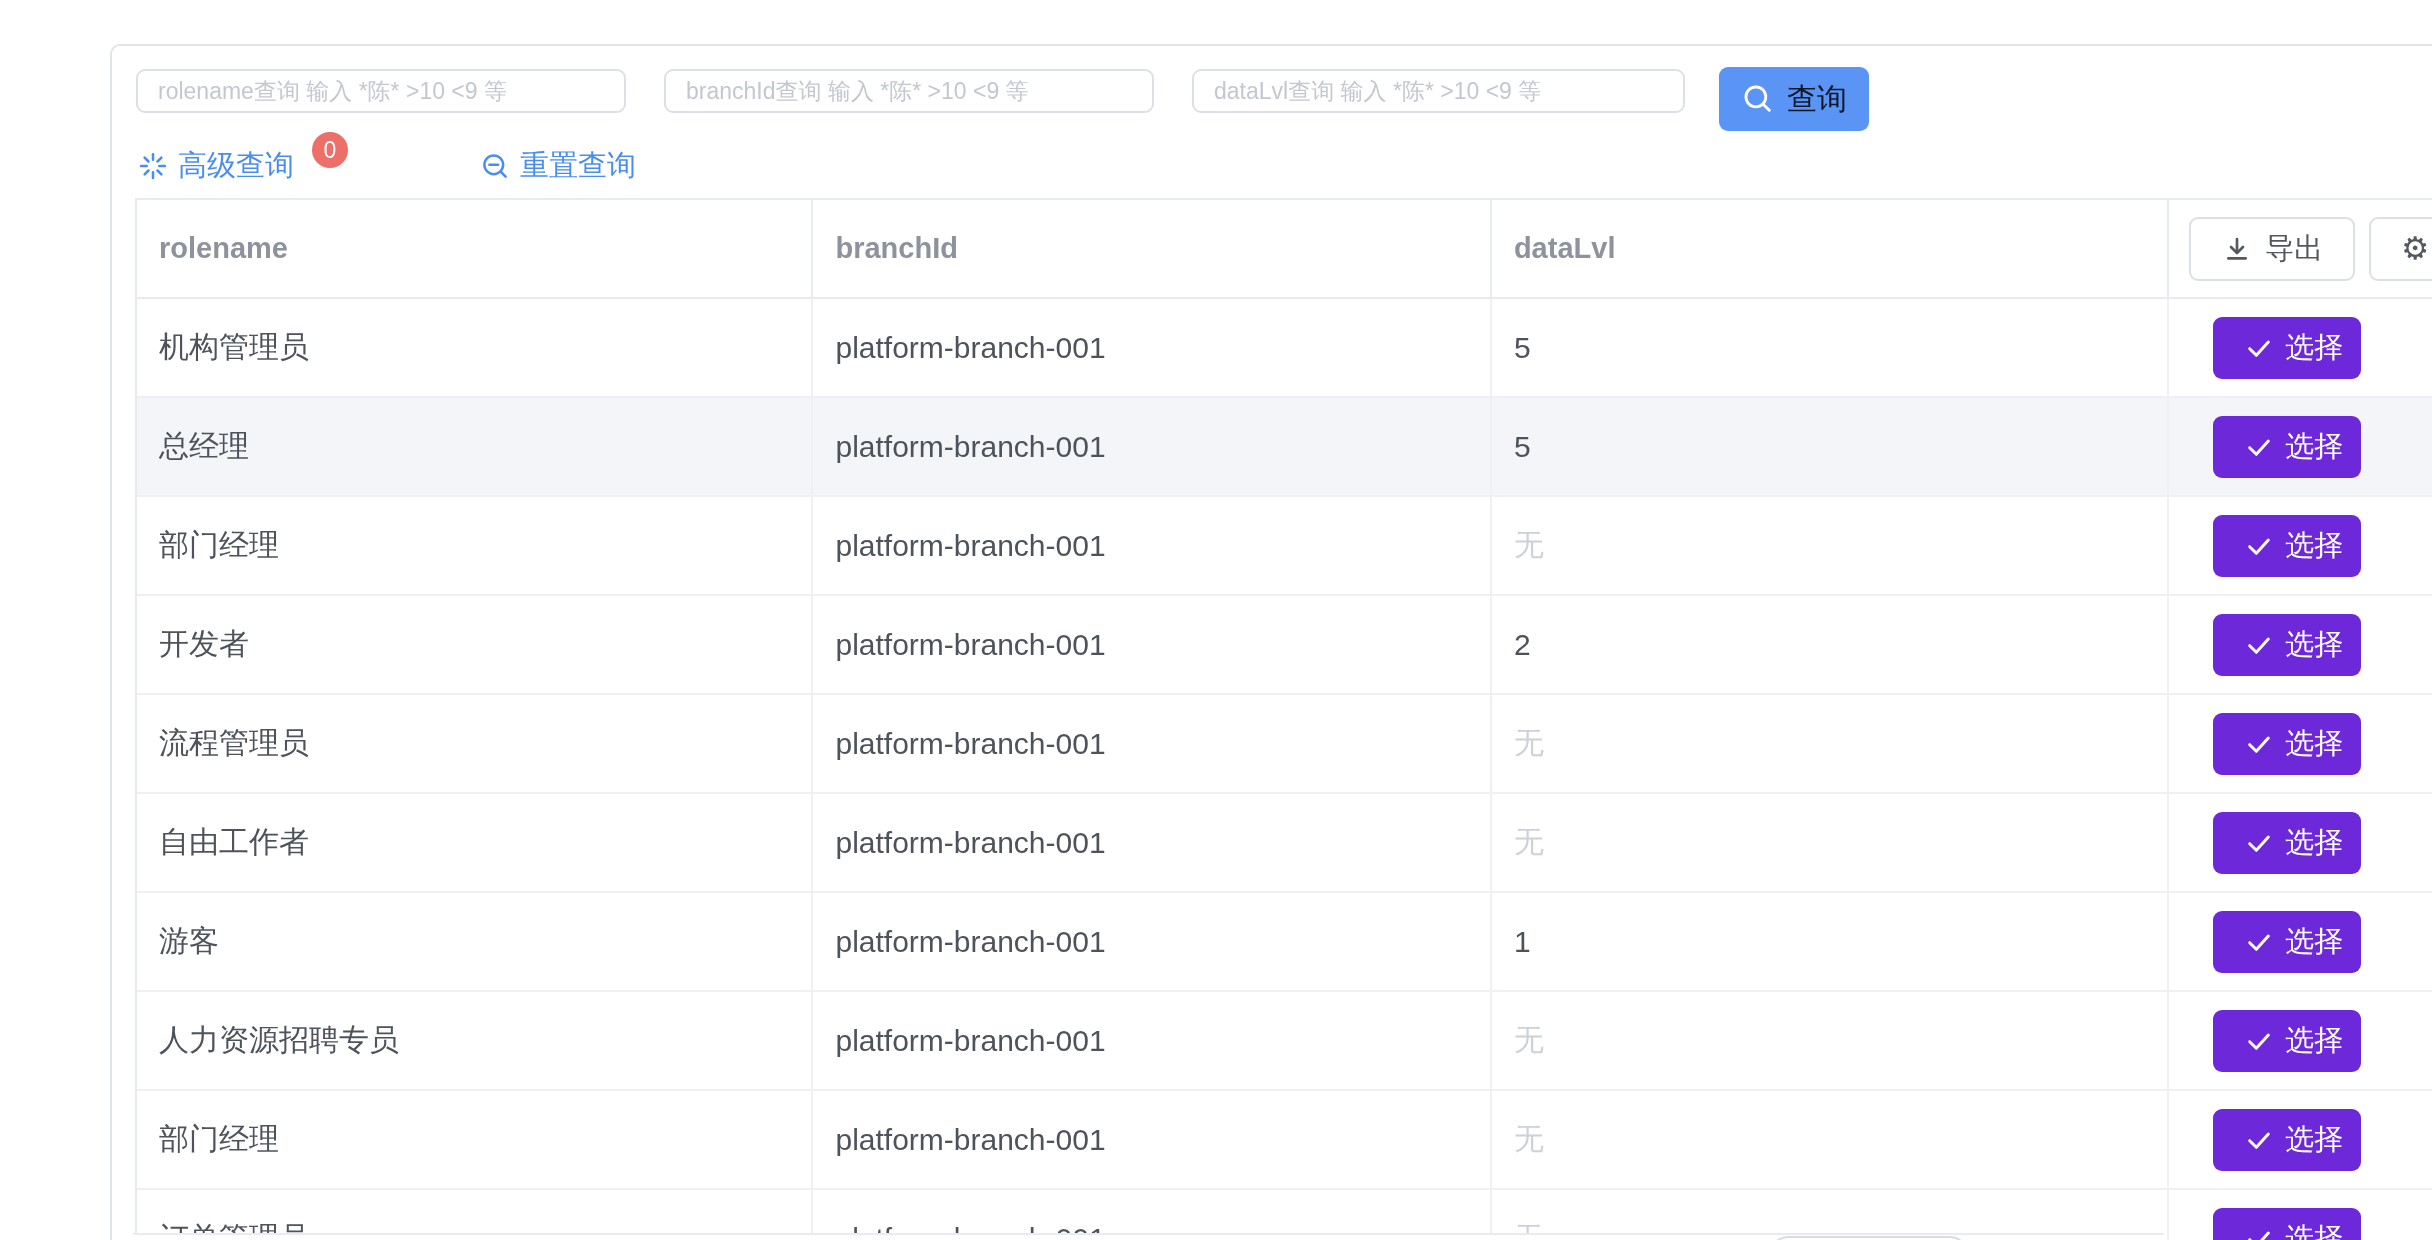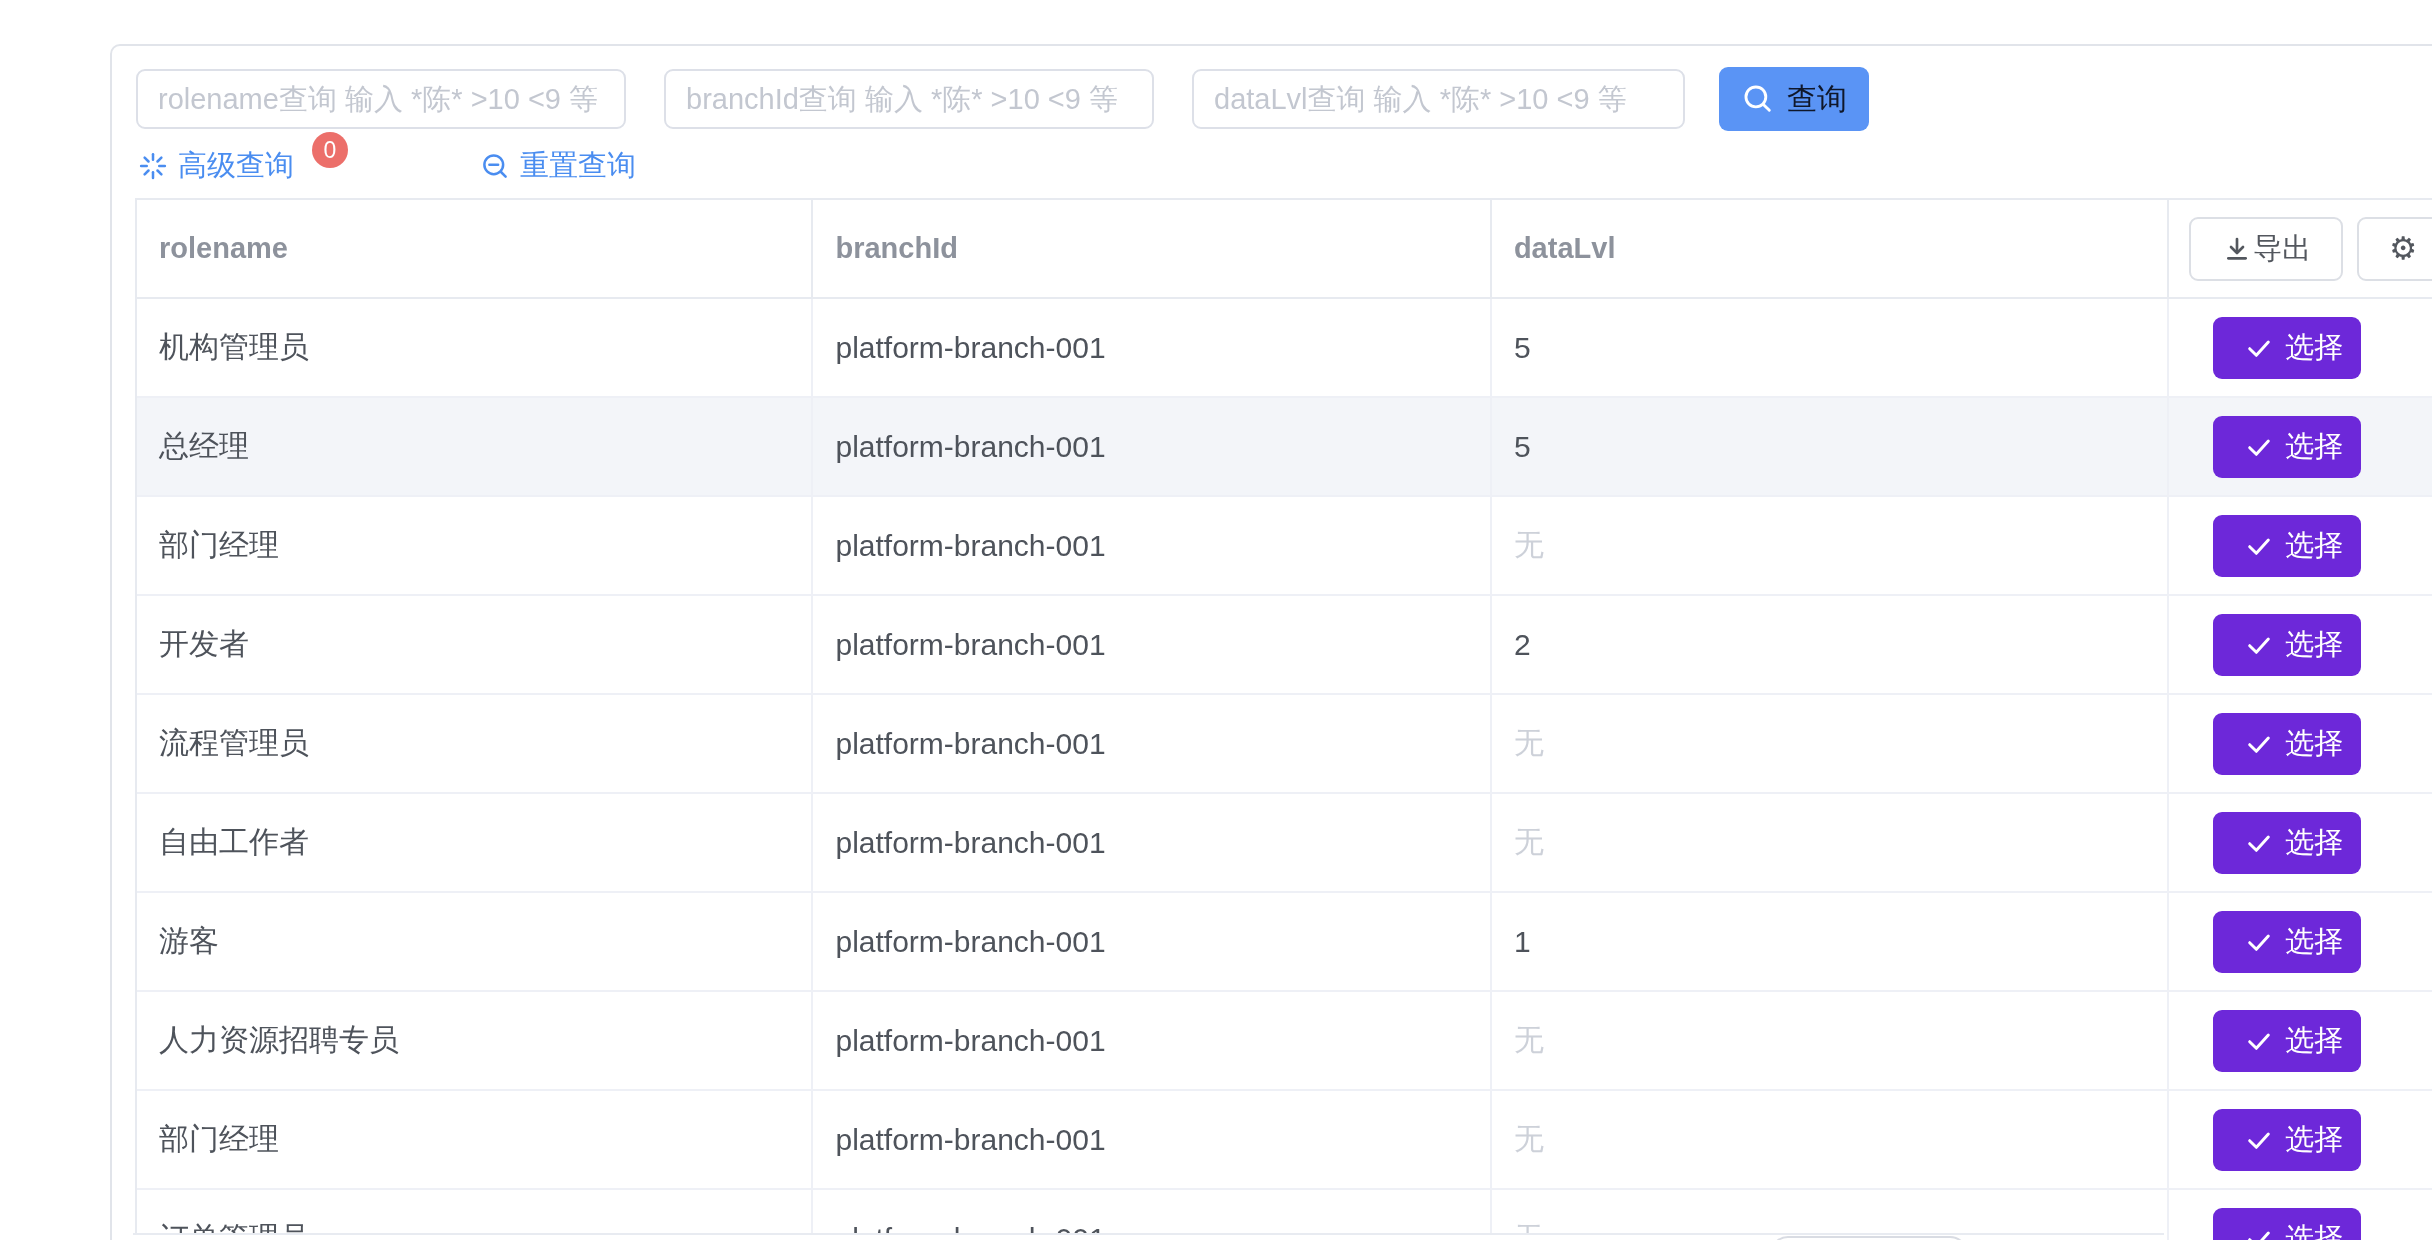--- a/index.html
+++ b/index.html
@@ -5,22 +5,22 @@
   * { margin:0; padding:0; box-sizing:border-box; }
   html,body { width:2432px; height:1240px; overflow:hidden; background:#ffffff;
     font-family:"Liberation Sans", sans-serif; }
   .page { position:relative; width:2432px; height:1240px; overflow:hidden; background:#fff; }
 
   
   .card { position:absolute; left:110px; top:44px; width:2560px; height:1420px;
     background:#fff; border:2px solid #e1e4ea; border-radius:10px; }
 
   
-  .q-input { position:absolute; top:23px; height:60px; border:2px solid #dde0e8;
-    border-radius:9px; font-size:29px; color:#4e535b; padding:0 20px; outline:none;
+  .q-input { position:absolute; top:23px; height:44px; border:2px solid #dde0e8;
+    border-radius:9px; font-size:23px; color:#4e535b; padding:0 20px; outline:none;
     background:#fff; font-family:"Liberation Sans", sans-serif; }
   .q-input::placeholder { color:#c3c7d0; }
   .q-input.i1 { left:24px;  width:490px; }
   .q-input.i2 { left:552px; width:490px; }
   .q-input.i3 { left:1080px; width:493px; }
   .btn-primary { position:absolute; left:1607px; top:21px; width:150px; height:64px;
     background:#5a94f5; border:none; border-radius:9px; color:#0f172a; font-size:30px;
     display:flex; align-items:center; justify-content:center; gap:12px; cursor:pointer;
     font-family:"Liberation Sans", sans-serif; }
 
@@ -43,21 +43,21 @@
   .c1 { width:677px; } .c2 { width:679px; } .c3 { width:678px; } .c4 { width:438px; }
   .cell { display:flex; align-items:center; padding-left:22px; font-size:30px;
     color:#4e535b; border-right:2px solid #eef0f6; overflow:hidden; white-space:nowrap; }
   .thead .cell { color:#8d929c; font-weight:600; font-size:29px;
     border-right:2px solid #e7eaf0; }
   .cell:last-child { border-right:none; }
   .cell.muted { color:#cdd1d9; }
 
   .hdr-actions { display:flex; align-items:center; gap:14px; padding-left:20px;
     border-right:none; }
-  .btn-plain { display:flex; align-items:center; justify-content:center; gap:0;
+  .btn-plain { display:flex; align-items:center; justify-content:center; gap:12px;
     height:64px; padding:0 30px; background:#fff; border:2px solid #dcdfe5;
     border-radius:9px; color:#53575e; font-size:29px; cursor:pointer; white-space:nowrap;
     font-family:"Liberation Sans", sans-serif; }
   .gear-glyph { font-family:"DejaVu Sans", sans-serif; font-size:31px; line-height:1;
     color:#53575e; }
 
   .btn-select { display:flex; align-items:center; justify-content:center; gap:10px;
     width:148px; height:62px; margin-left:22px; background:#6d28d9; border:none;
     border-radius:9px; color:#fff; font-size:29px; cursor:pointer;
     font-family:"Liberation Sans", sans-serif;padding-left:12px; }

